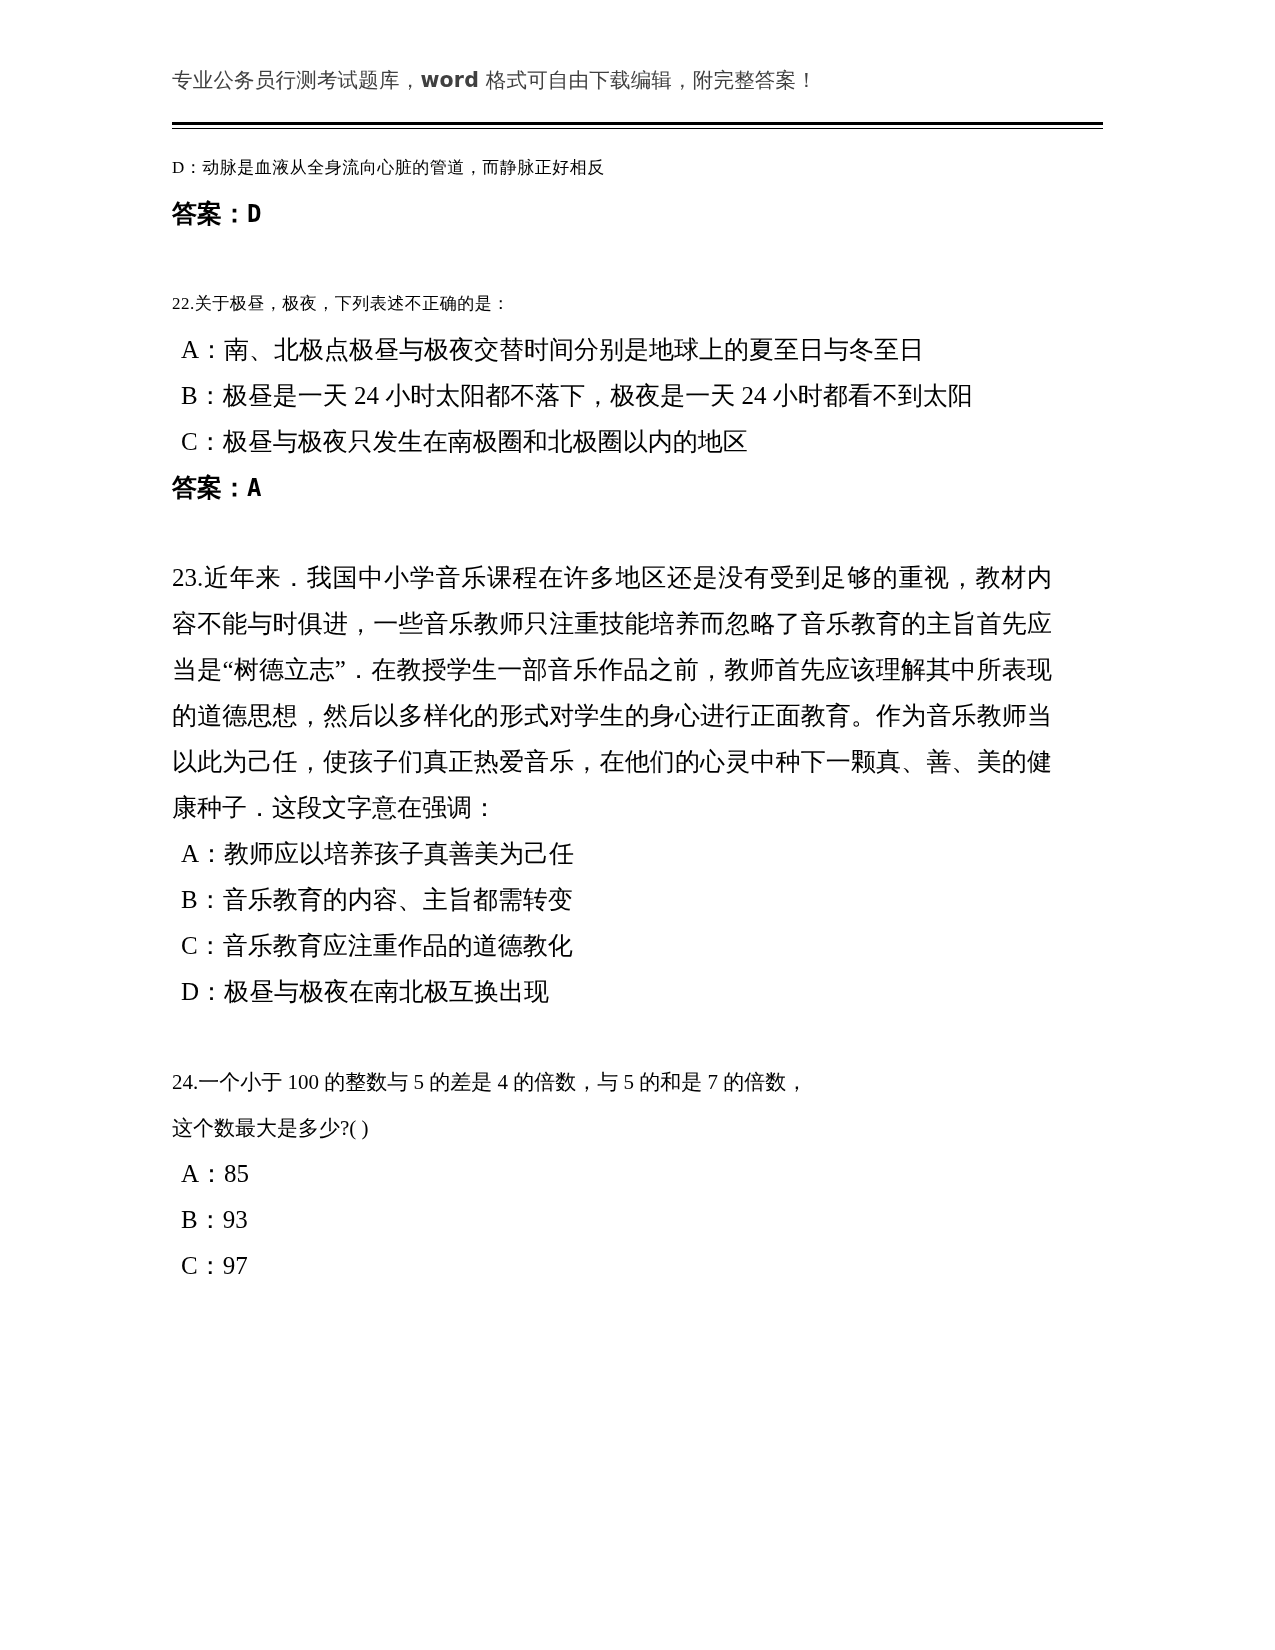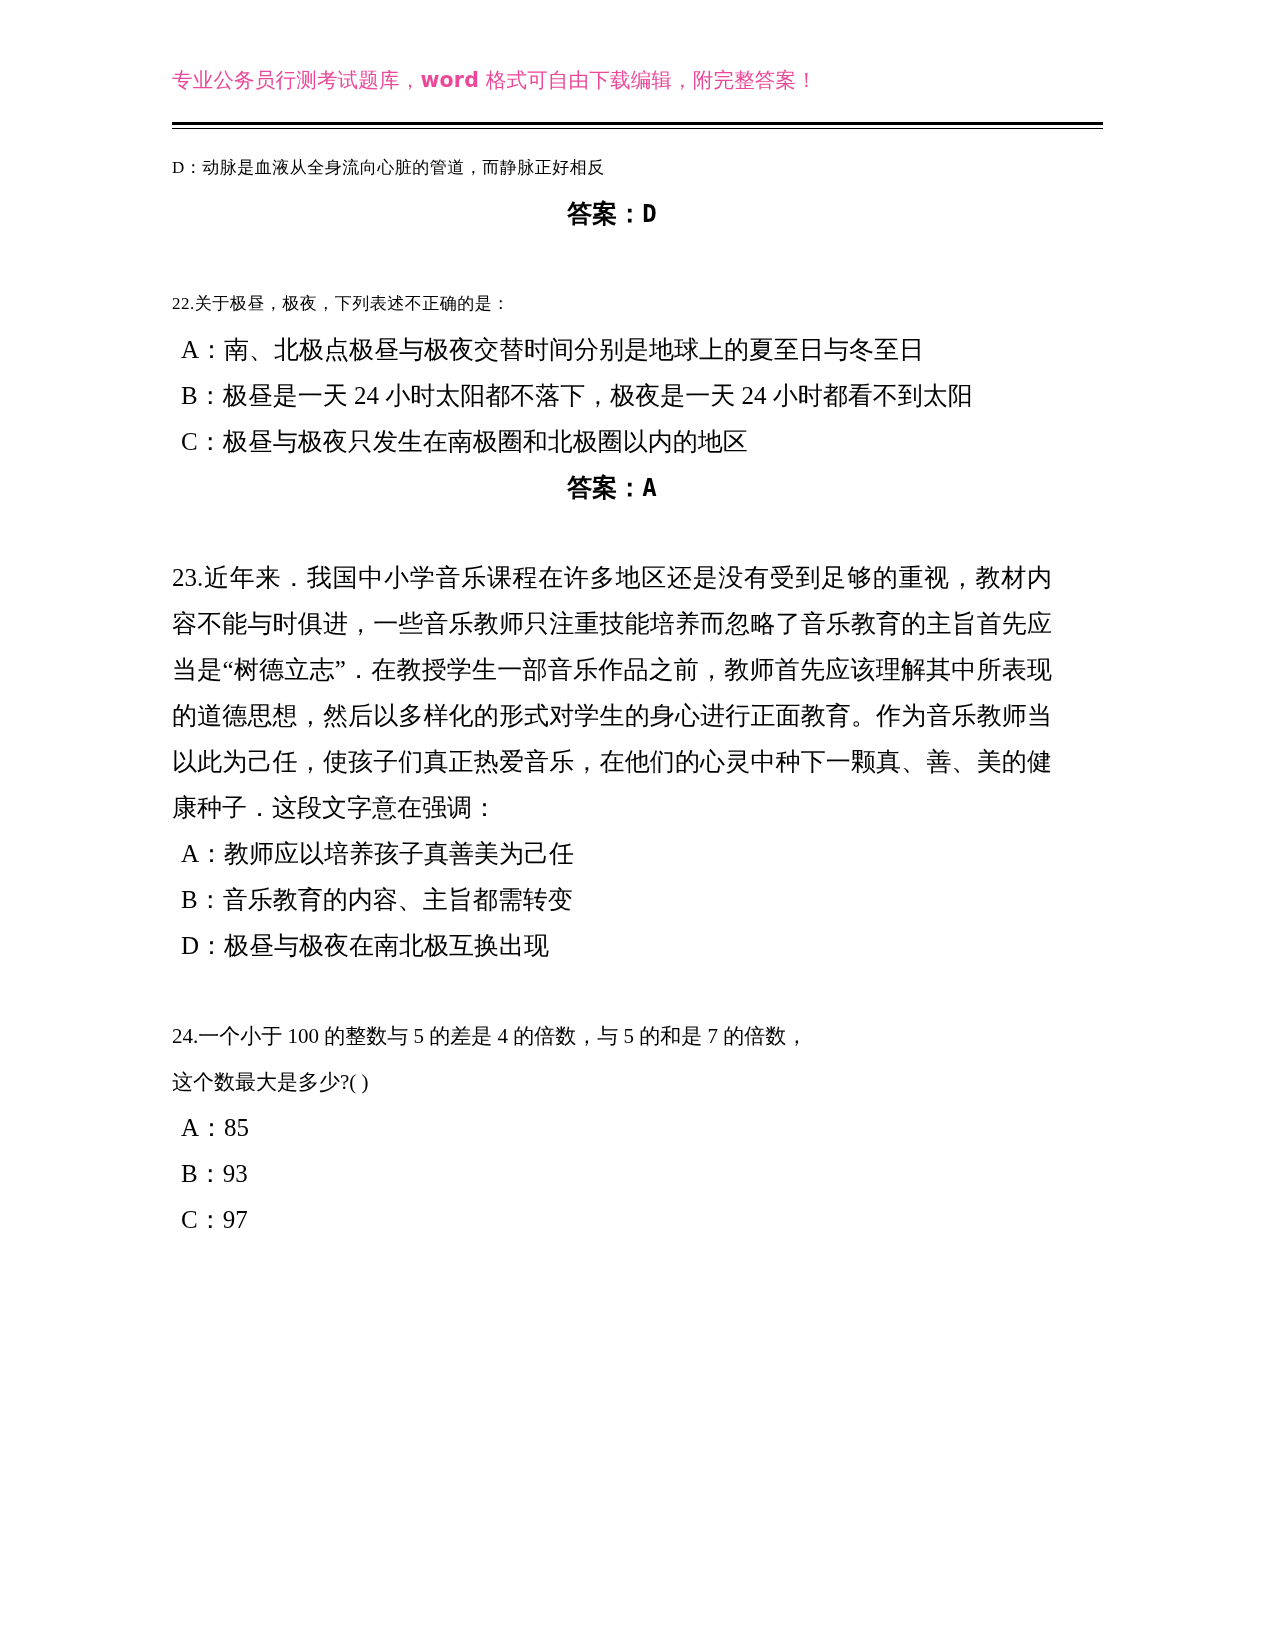--- a/index.html
+++ b/index.html
@@ -20,21 +20,21 @@
     width: 1275px;
     height: 1650px;
     box-sizing: border-box;
     padding: 0 172px;
   }
   .header {
     padding-top: 66px;
     font-family: "DejaVu Sans", "Liberation Sans", sans-serif;
     font-size: 20.5px;
     letter-spacing: 0.2px;
-    color: #ec4899;
+    color: #404040;
     white-space: nowrap;
   }
   .header .bold {
     font-weight: bold;
   }
   .rule-wrap {
     margin-top: 28px;
     width: 931px;
   }
   .rule-thick {
@@ -55,21 +55,20 @@
   }
   .opt {
     font-size: 25px;
     line-height: 46px;
     margin-left: 9px;
   }
   .answer {
     font-size: 25px;
     line-height: 46px;
     font-weight: bold;
-    text-align: center;
   }
   .answer .val {
     font-family: "DejaVu Sans Mono", "Liberation Mono", monospace;
     font-weight: bold;
     font-size: 24px;
   }
   .block {
     margin-top: 44px;
   }
   .para {
@@ -108,20 +107,21 @@
       <div class="opt">A：南、北极点极昼与极夜交替时间分别是地球上的夏至日与冬至日</div>
       <div class="opt">B：极昼是一天 24 小时太阳都不落下，极夜是一天 24 小时都看不到太阳</div>
       <div class="opt">C：极昼与极夜只发生在南极圈和北极圈以内的地区</div>
       <div class="answer"><span>答案：</span><span class="val">A</span></div>
     </div>
 
     <div class="block">
       <div class="para">23.近年来．我国中小学音乐课程在许多地区还是没有受到足够的重视，教材内容不能与时俱进，一些音乐教师只注重技能培养而忽略了音乐教育的主旨首先应当是“树德立志”．在教授学生一部音乐作品之前，教师首先应该理解其中所表现的道德思想，然后以多样化的形式对学生的身心进行正面教育。作为音乐教师当以此为己任，使孩子们真正热爱音乐，在他们的心灵中种下一颗真、善、美的健康种子．这段文字意在强调：</div>
       <div class="opt">A：教师应以培养孩子真善美为己任</div>
       <div class="opt">B：音乐教育的内容、主旨都需转变</div>
+      <div class="opt">C：音乐教育应注重作品的道德教化</div>
       <div class="opt">D：极昼与极夜在南北极互换出现</div>
     </div>
 
     <div class="block">
       <div class="q24line">24.一个小于 100 的整数与 5 的差是 4 的倍数，与 5 的和是 7 的倍数，</div>
       <div class="q24line">这个数最大是多少?( )</div>
       <div class="opt">A：85</div>
       <div class="opt">B：93</div>
       <div class="opt">C：97</div>
     </div>

